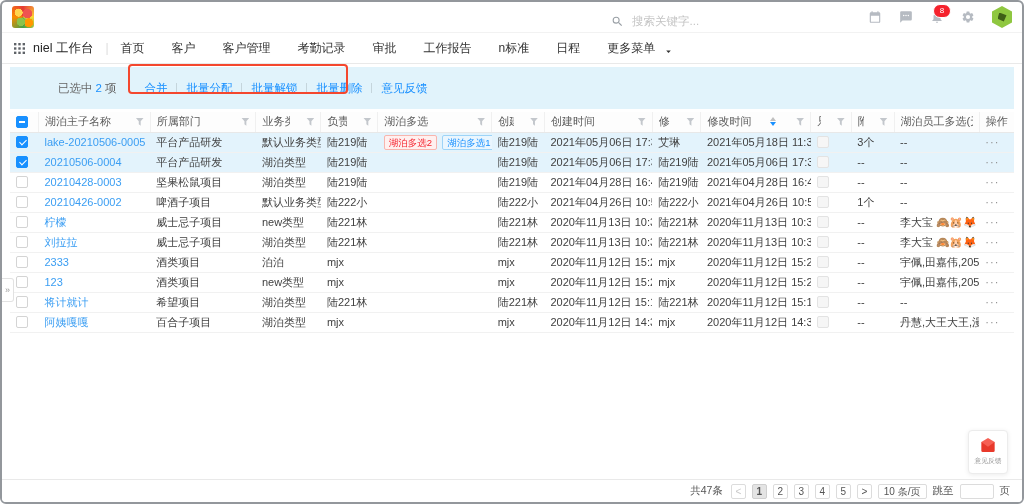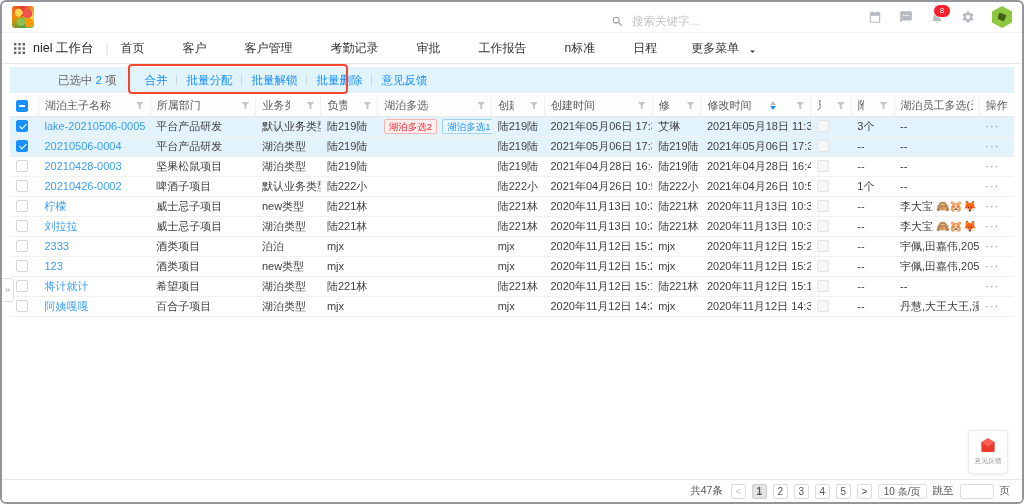--- a/index.html
+++ b/index.html
@@ -28,27 +28,27 @@
   .avatar{width:20px;height:22px;background:#8fc740;display:flex;align-items:center;justify-content:center;cursor:pointer;
     clip-path:polygon(50% 0,100% 25%,100% 75%,50% 100%,0 75%,0 25%);}
   .avatar-core{width:9px;height:9px;background:#3f5e17;clip-path:polygon(20% 0,100% 30%,70% 100%,0 70%);}
 
   
   .navbar{height:30px;display:flex;align-items:center;padding:0 12px;border-bottom:1px solid #e9e9e9;
     font-size:12px;color:#333;}
   .grid-icon{margin-right:8px;display:flex;cursor:pointer;}
   .workspace{font-weight:400;font-size:12.5px;color:#262626;cursor:pointer;}
   .nav-divider{color:#ddd;margin:0 12px;}
-  .nav-items{display:flex;gap:38px;margin-right:34px;}
+  .nav-items{display:flex;gap:27px;margin-right:27px;}
   .nav-item{cursor:pointer;}
   .more{display:flex;align-items:flex-end;gap:8px;cursor:pointer;}
 
   
   .action-bar{position:relative;margin:3px 8px 0;height:26px;background:#e1f3fb;display:flex;align-items:center;
-    padding:0 12px;font-size:11.5px;color:#666;}
+    padding:8px 12px;font-size:11.5px;color:#666;}
   .sel-info{margin-left:36px;}
   .cnt{color:#1890ff;font-weight:400;margin:0 3px;font-style:normal;}
   .blue-link{color:#1890ff;cursor:pointer;}
   .merge{margin-left:28px;}
   .batch-actions{display:flex;align-items:center;}
   .vdiv{width:1px;height:10px;background:rgba(0,0,0,.12);margin:0 9px;}
   .annotation{position:absolute;left:118px;top:-3px;width:220px;height:30px;border:2px solid #f4472e;
     border-radius:4px;pointer-events:none;box-sizing:border-box;}
 
   

